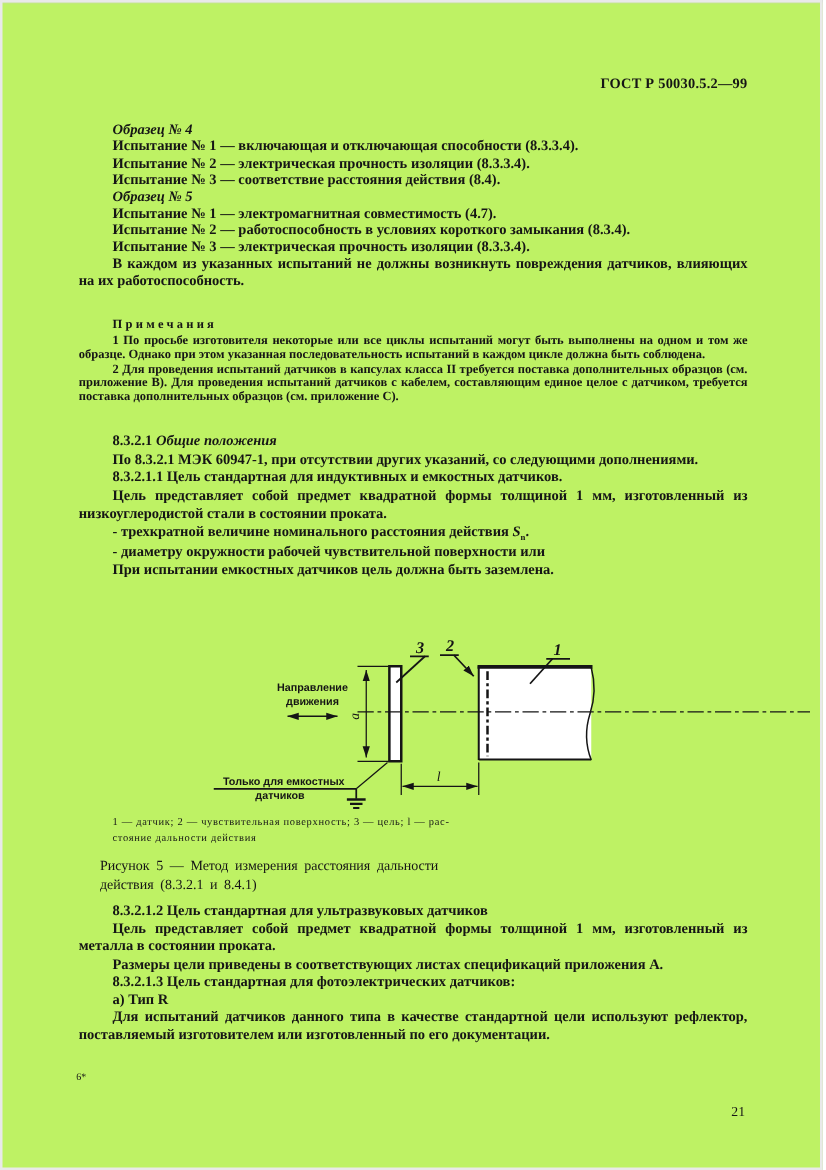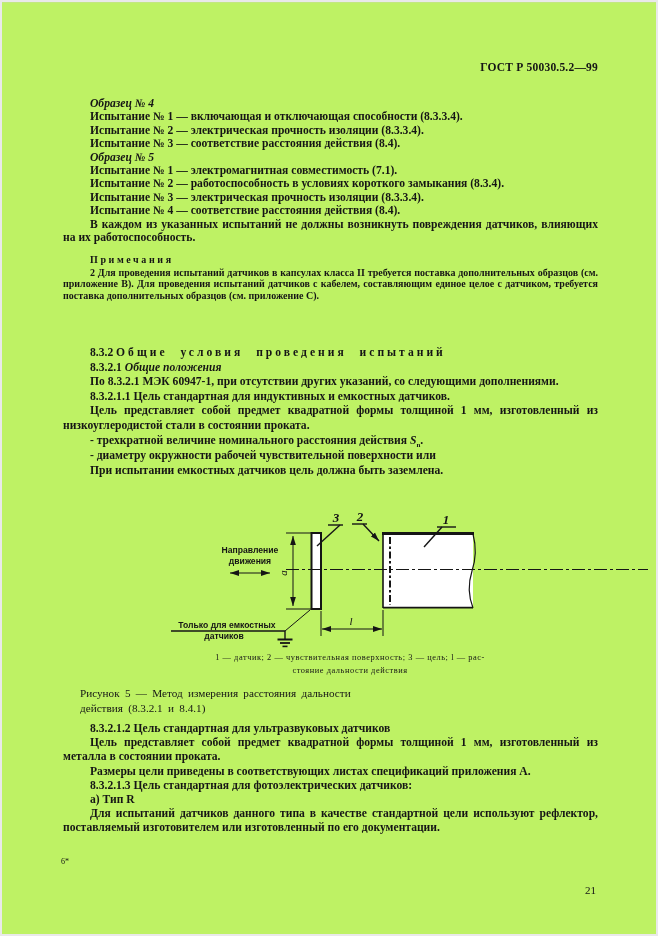--- a/index.html
+++ b/index.html
@@ -14,21 +14,21 @@
   .blk p{margin:0;text-indent:27px;text-align:justify;font-weight:bold;}
   .b1{top:97px;font-size:11.6px;line-height:13.4px;}
   .b2{top:254px;font-size:10px;line-height:11.2px;}
   .b3{top:346px;font-size:11.6px;line-height:14.6px;}
   .b4{top:722px;font-size:11.6px;line-height:14.2px;}
   .it{font-style:italic;}
   .note-h{letter-spacing:2.6px;margin-bottom:2px !important;}
   .spaced{letter-spacing:3px;word-spacing:7px;}
   sub{font-size:7px;vertical-align:baseline;position:relative;top:3px;}
   .fig{position:absolute;top:503px;left:170px;}
-  .legend{position:absolute;top:652px;left:90px;width:520px;text-align:center;
+  .legend{position:absolute;top:652px;left:90px;width:520px;text-align:left;
           font-size:8.4px;letter-spacing:.55px;line-height:12.5px;}
   .caption{position:absolute;top:686px;left:80px;width:500px;
            font-size:11.2px;line-height:14.5px;word-spacing:2.5px;}
   .foot-l{position:absolute;left:61px;top:857px;font-size:8px;}
   .foot-r{position:absolute;right:62px;top:884px;font-size:11px;}
   svg text{fill:#151515;}
   .callout{font:italic bold 13px "Liberation Serif",serif;}
   .dimtxt{font:italic 11px "Liberation Serif",serif;}
   .figsans{font:bold 8.6px "Liberation Sans","DejaVu Sans",sans-serif;}
 </style>
@@ -38,34 +38,33 @@
 <div class="page">
 
   <div class="hdr">ГОСТ Р 50030.5.2—99</div>
 
   <div class="blk b1">
     <p class="it">Образец № 4</p>
     <p>Испытание № 1 — включающая и отключающая способности (8.3.3.4).</p>
     <p>Испытание № 2 — электрическая прочность изоляции (8.3.3.4).</p>
     <p>Испытание № 3 — соответствие расстояния действия (8.4).</p>
     <p class="it">Образец № 5</p>
-    <p>Испытание № 1 — электромагнитная совместимость (7.1).</p>
+    <p>Испытание № 1 — электромагнитная совместимость (4.7).</p>
     <p>Испытание № 2 — работоспособность в условиях короткого замыкания (8.3.4).</p>
     <p>Испытание № 3 — электрическая прочность изоляции (8.3.3.4).</p>
-    <p>Испытание № 4 — соответствие расстояния действия (8.4).</p>
     <p>В каждом из указанных испытаний не должны возникнуть повреждения датчиков, влияющих на их работоспособность.</p>
   </div>
 
   <div class="blk b2">
     <p class="note-h">Примечания</p>
+    <p>1 По просьбе изготовителя некоторые или все циклы испытаний могут быть выполнены на одном и том же образце. Однако при этом указанная последовательность испытаний в каждом цикле должна быть соблюдена.</p>
     <p>2 Для проведения испытаний датчиков в капсулах класса II требуется поставка дополнительных образцов (см. приложение В). Для проведения испытаний датчиков с кабелем, составляющим единое целое с датчиком, требуется поставка дополнительных образцов (см. приложение С).</p>
   </div>
 
   <div class="blk b3">
-    <p><span>8.3.2</span> <span class="spaced">Общие условия проведения испытаний</span></p>
     <p><span>8.3.2.1</span> <span class="it">Общие положения</span></p>
     <p>По 8.3.2.1 МЭК 60947-1, при отсутствии других указаний, со следующими дополнениями.</p>
     <p>8.3.2.1.1 Цель стандартная для индуктивных и емкостных датчиков.</p>
     <p>Цель представляет собой предмет квадратной формы толщиной 1 мм, изготовленный из низкоуг­леродистой стали в состоянии проката.</p>
     <p><span>- трехкратной величине номинального расстояния действия</span> <span class="it">S</span><sub>n</sub><span>.</span></p>
     <p>- диаметру окружности рабочей чувствительной поверхности или</p>
     <p>При испытании емкостных датчиков цель должна быть заземлена.</p>
   </div>
 
   <svg class="fig" width="490" height="150" viewBox="0 0 490 150">

